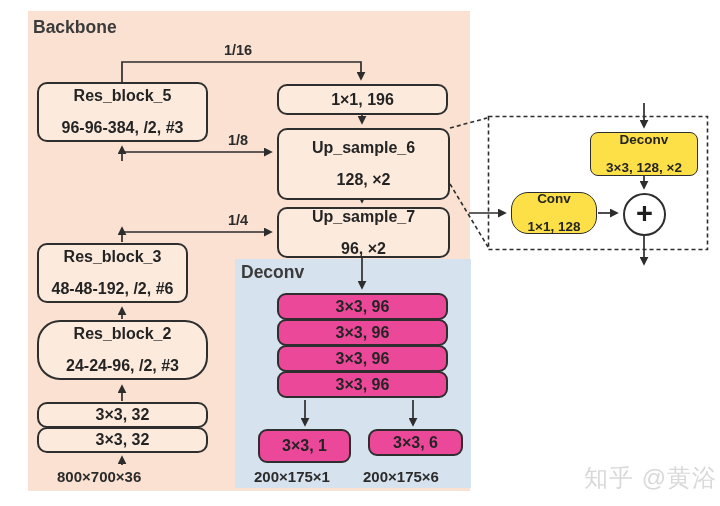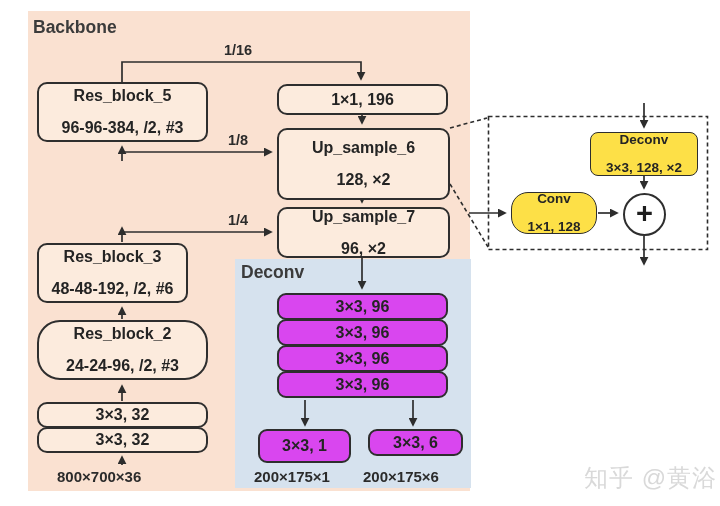--- a/index.html
+++ b/index.html
@@ -12,21 +12,21 @@
 
   svg.connectors { position:absolute; left:0; top:0; z-index:1; }
   svg.connectors .ln   { stroke:#2d2d2d; stroke-width:1.7; fill:none; }
   svg.connectors .dash { stroke:#2d2d2d; stroke-width:1.6; fill:none; stroke-dasharray:4 3; }
 
   .box { position:absolute; box-sizing:border-box; z-index:2;
          border:2px solid #2e2e2e; border-radius:10px; background:#fcebdd;
          display:flex; flex-direction:column; justify-content:center; align-items:center;
          text-align:center; color:#242424; font-size:16px; font-weight:600; line-height:20px;
          white-space:nowrap;gap:12px; }
-  .box.bluefill { background:#d946ef; border-radius:9px; }
+  .box.bluefill { background:#ec4899; border-radius:9px; }
   .box.white { background:#fde047; border-width:1.6px; border-radius:8px;
                font-size:13.5px; line-height:16.5px; }
 
   .plus-circle { position:absolute; z-index:2; box-sizing:border-box;
                  left:623px; top:193px; width:43px; height:43px;
                  border:2px solid #2e2e2e; border-radius:50%; background:#ffffff;
                  display:flex; align-items:center; justify-content:center;
                  font-size:29px; font-weight:700; color:#1e1e1e; padding-bottom:3px; }
 
   .section-label { position:absolute; z-index:2; font-size:17.5px; font-weight:700; color:#3b3b3b; }

